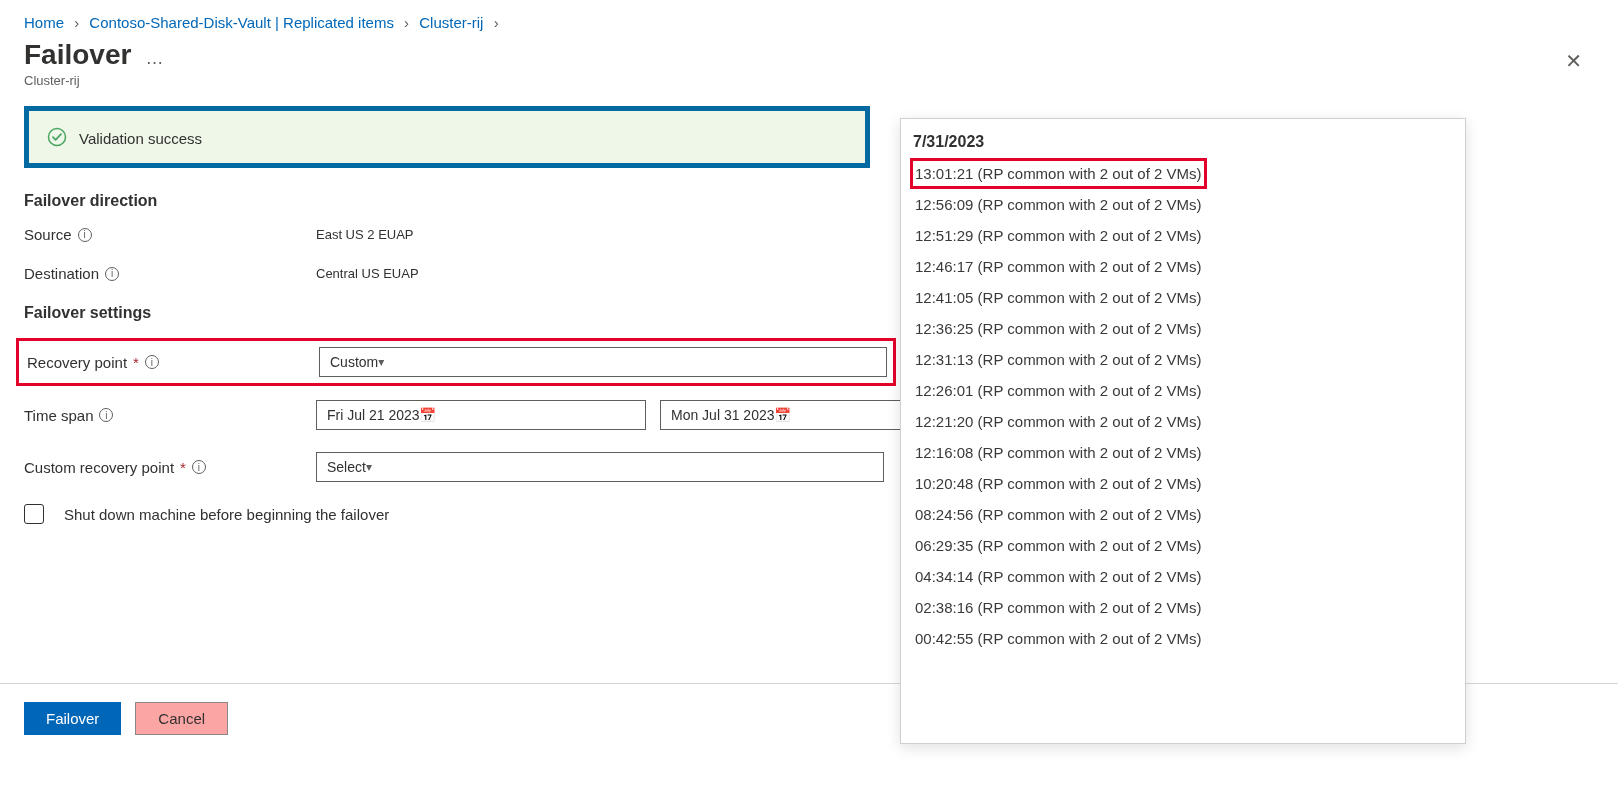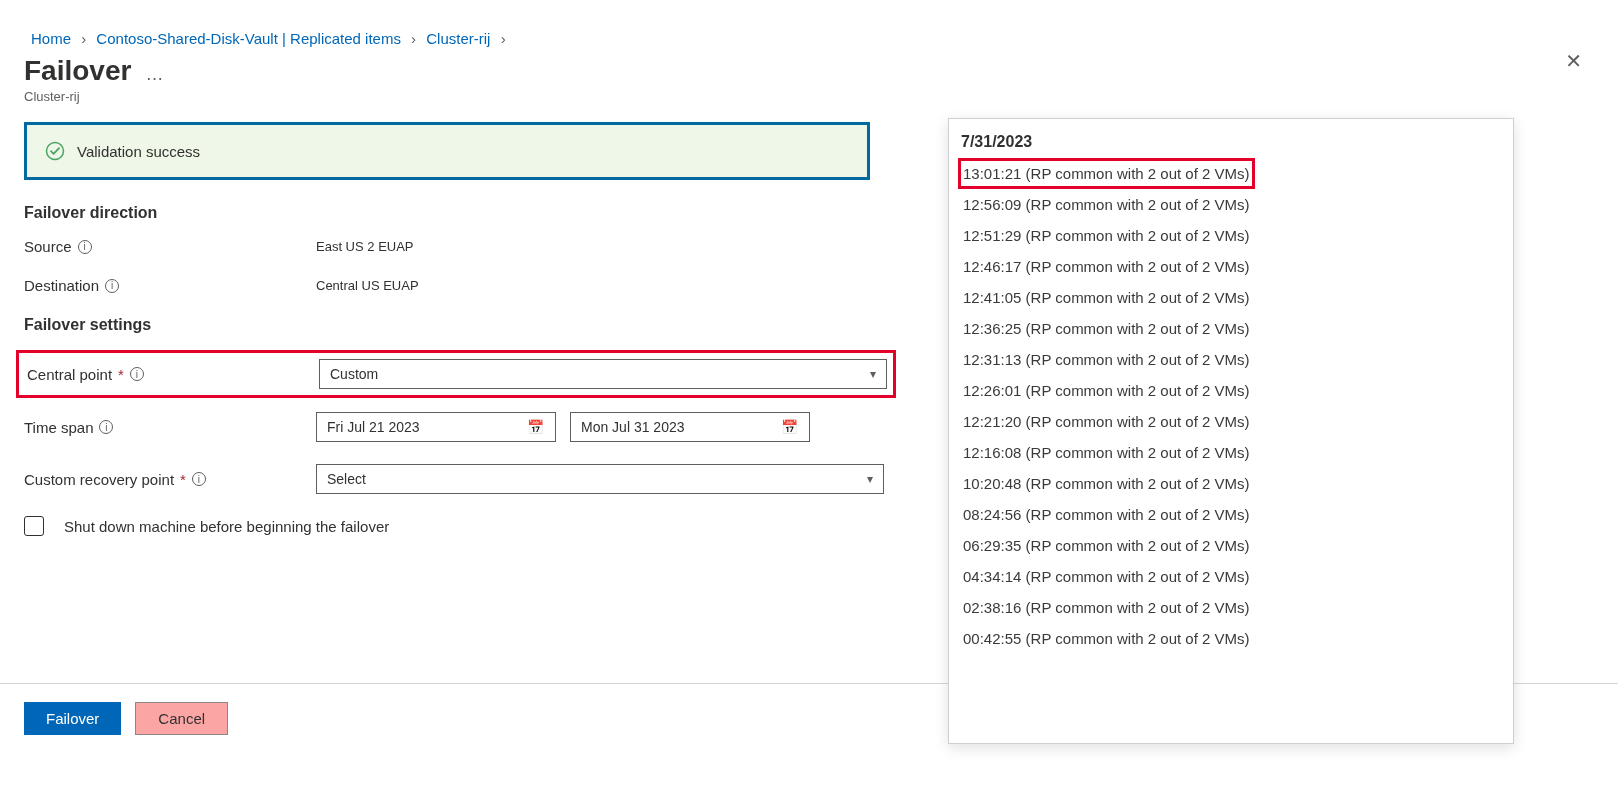--- a/index.html
+++ b/index.html
@@ -8,23 +8,22 @@
     font-family: "Segoe UI", Arial, sans-serif;
     font-size: 14px;
     color: #323130;
     background: #ffffff;
     width: 1618px;
     height: 799px;
     overflow: hidden;
     position: relative;
   }
   .breadcrumb {
-    padding: 30px 24px 8px 24px;
-    font-size: 15px;
-    margin-left: 7px;
+    padding: 14px 24px 8px 24px;
+    font-size: 15px;
   }
   .breadcrumb a {
     color: #0067b8;
     text-decoration: none;
     cursor: pointer;
   }
   .breadcrumb .sep {
     color: #605e5c;
     margin: 0 6px;
   }
@@ -56,23 +55,23 @@
     background: none;
     border: none;
   }
   .content {
     position: relative;
     padding: 0 24px;
   }
   .validation-banner {
     width: 846px;
     background: #eef7e8;
-    border: 3px solid #0369a1;
-    display: flex;
-    align-items: center;
+    border: 5px solid #0369a1;
+    display: flex;
+    align-items: flex-end;
     padding: 16px 18px;
     gap: 12px;
     margin-bottom: 24px;
   }
   .validation-banner svg { flex: 0 0 auto; }
   .validation-banner span { font-size: 15px; color: #323130; }
   .section-heading {
     font-weight: 600;
     font-size: 16px;
     margin: 18px 0 16px 0;
@@ -100,30 +99,29 @@
     align-items: center; justify-content: center;
     color: #605e5c;
     cursor: default;
   }
   .form-value { font-size: 13px; }
   .select-box, .date-box {
     border: 1px solid #605e5c;
     height: 30px;
     display: flex;
     align-items: center;
-    justify-content: space-between;
     padding: 0 10px;
     font-size: 14px;
     background: #fff;
     cursor: pointer;
   }
   .select-box { width: 568px; }
   .select-box.placeholder { color: #323130; }
   .date-pair { display: flex; gap: 14px; }
-  .date-box { width: 240px; }
+  .date-box { width: 330px; }
   .chev { font-size: 12px; color: #605e5c; }
   .cal-icon { font-size: 14px; color: #605e5c; }
   .highlight-row {
     border: 3px solid #e3002a;
     padding: 6px 4px;
     margin-left: -8px;
     margin-bottom: 14px;
     width: 880px;
   }
   .highlight-row .form-row { margin-bottom: 0; }
@@ -165,21 +163,21 @@
     color: #323130;
     border: 1px solid #8a8886;
     padding: 7px 22px;
     font-size: 15px;
     cursor: pointer;
   }
   
   .dropdown-panel {
     position: absolute;
     top: 118px;
-    left: 948px;
+    left: 900px;
     width: 566px;
     height: 626px;
     background: #fff;
     border: 1px solid #cfcfcf;
     box-shadow: 0 4px 14px rgba(0,0,0,0.12);
     display: flex;
     flex-direction: column;
   }
   .dropdown-scroll {
     overflow-y: scroll;
@@ -261,21 +259,21 @@
       <span class="info-icon">i</span>
     </div>
     <div class="form-value">Central US EUAP</div>
   </div>
 
   <div class="section-heading">Failover settings</div>
 
   <div class="highlight-row">
     <div class="form-row">
       <div class="form-label">
-        <span>Central point</span>
+        <span>Recovery point</span>
         <span class="req">*</span>
         <span class="info-icon">i</span>
       </div>
       <div class="select-box">
         <span>Custom</span>
         <span class="chev">▾</span>
       </div>
     </div>
   </div>
 

